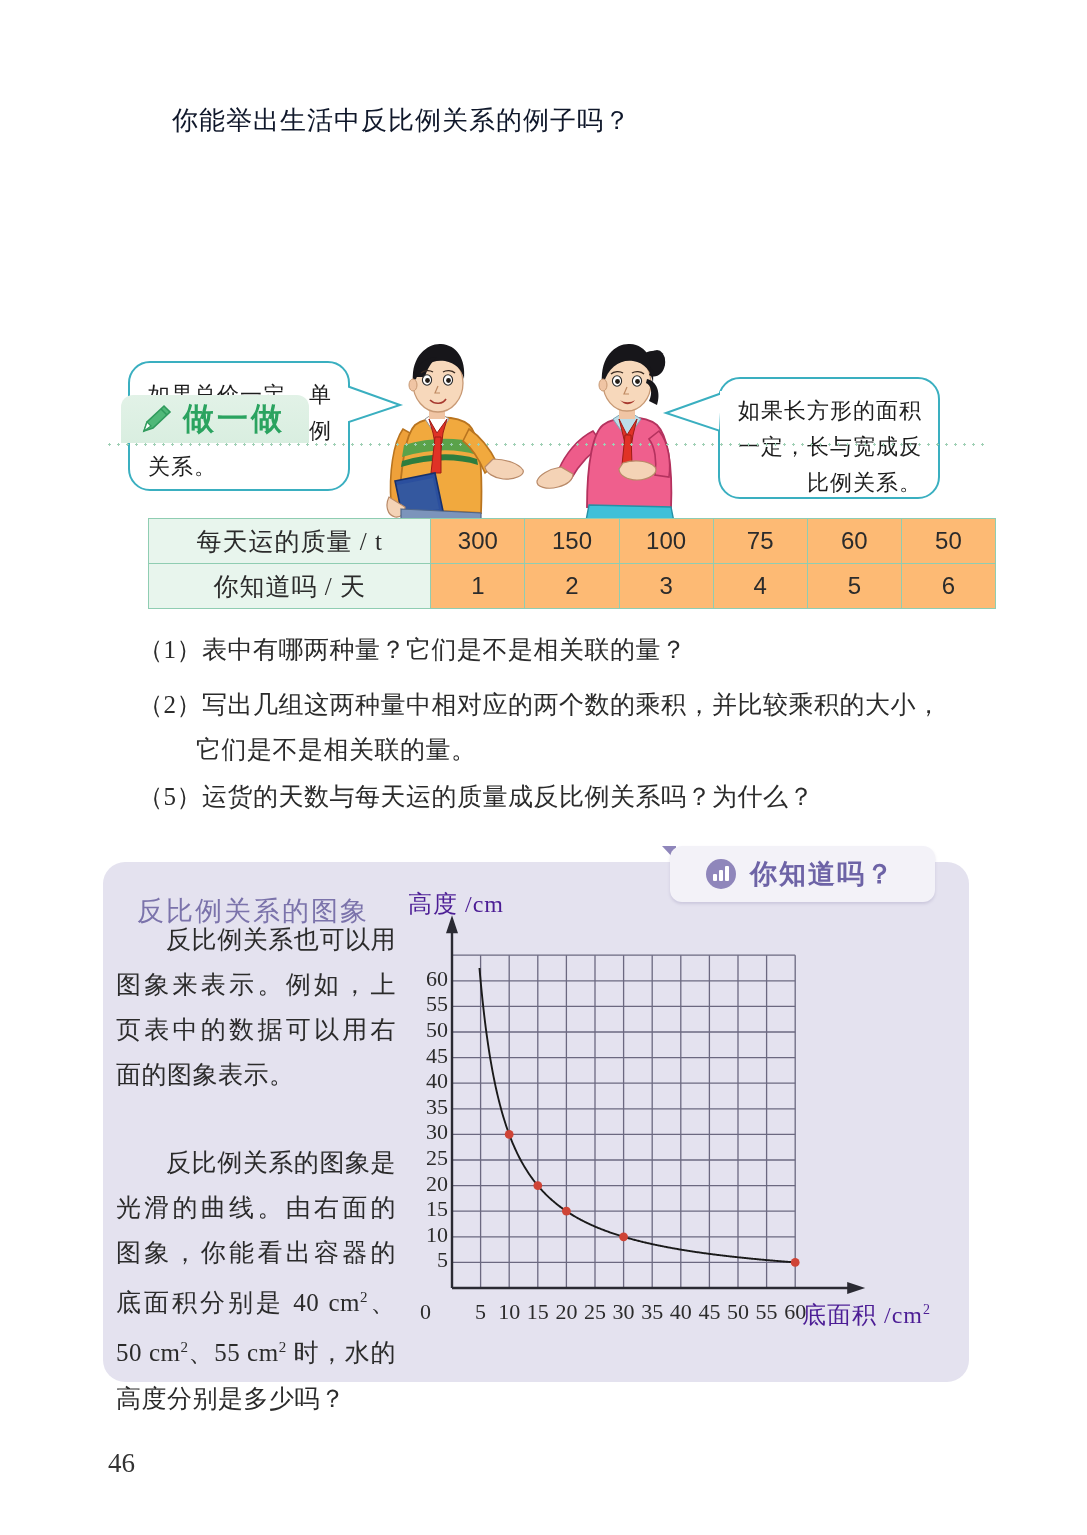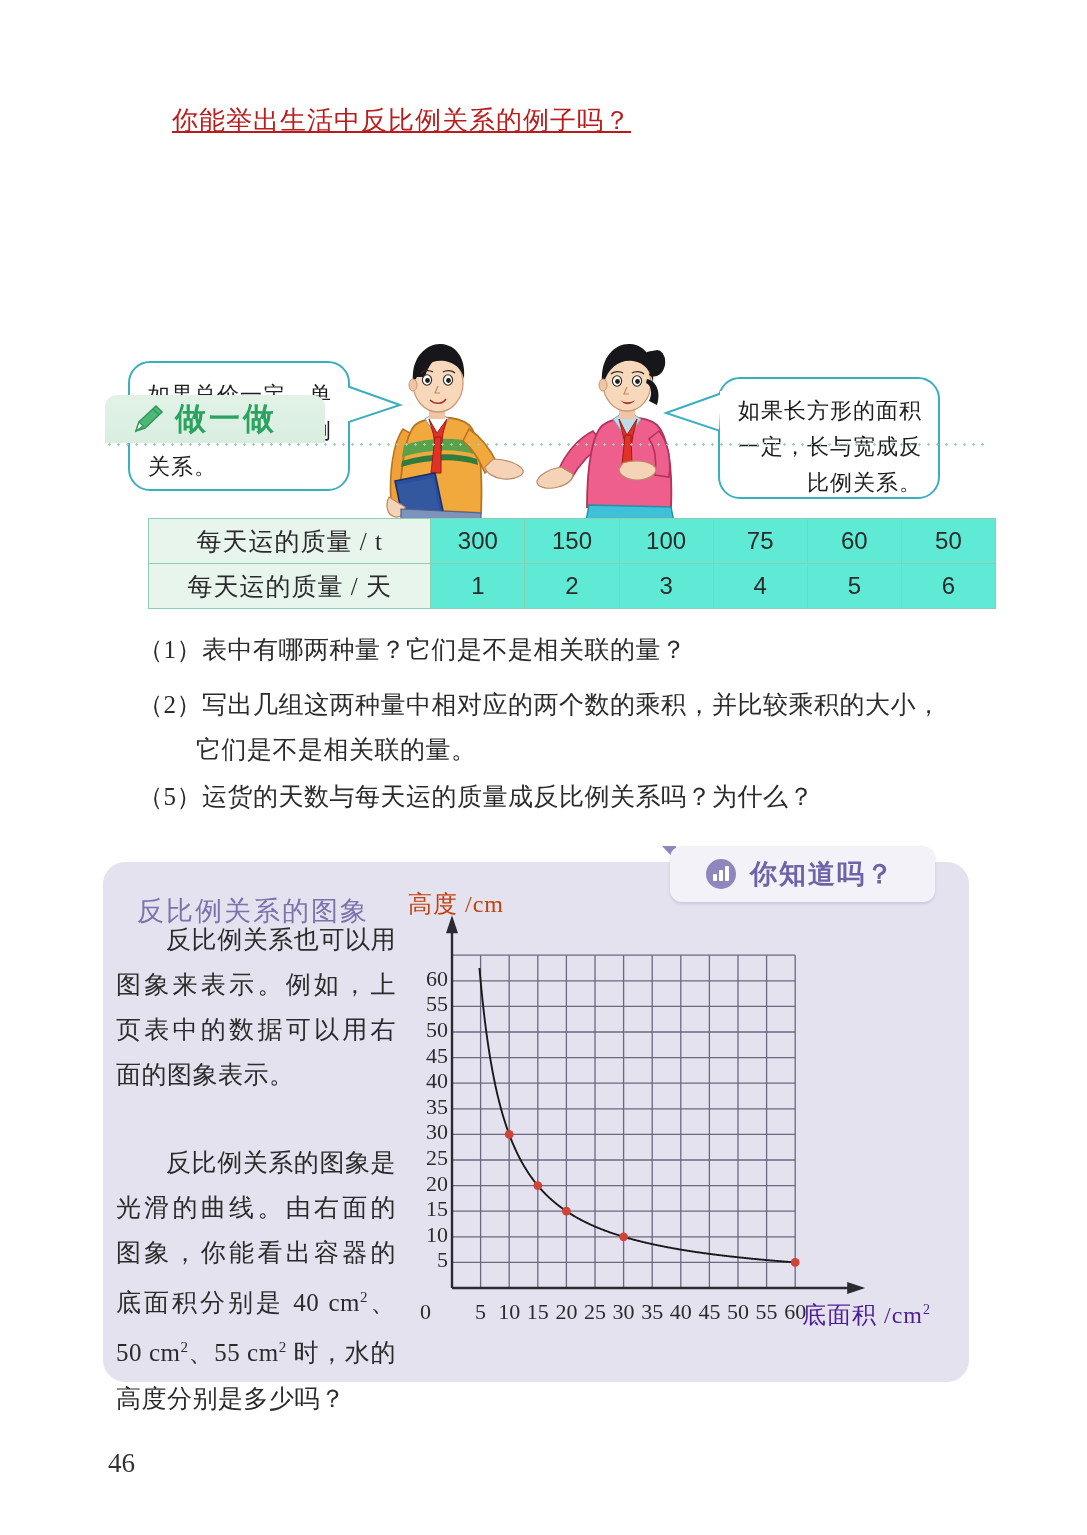--- a/index.html
+++ b/index.html
@@ -9,21 +9,21 @@
     font-family:"Liberation Serif", serif;
     position:relative;
     overflow:hidden;
     color:#231f20;
   }
   .page { position:absolute; inset:0; }
 
   
   .intro-q {
     position:absolute; left:172px; top:103px;
-    font-size:26px; letter-spacing:1px; color:#b91c1c;text-decoration:underline;
+    font-size:26px; letter-spacing:1px; color:#0f172a;
   }
 
   
   .illus-band { position:absolute; left:0; top:165px; width:1087px; height:215px; }
 
   .bubble {
     position:absolute;
     border:2px solid #3aafc0;
     border-radius:22px;
     background:#ffffff;
@@ -38,26 +38,26 @@
   .bubble-left { left:128px; top:196px; width:222px; height:130px; }
   .bubble-right{ left:718px; top:212px; width:222px; height:122px;text-align:right; }
   .tail-svg { position:absolute; overflow:visible; }
 
   
   .kids { position:absolute; left:385px; top:168px; }
 
   
   .zuo-wrap { position:absolute; left:105px; top:395px; width:880px; height:50px; }
   .zuo-tab {
-    position:absolute; left:0; top:0;
-    width:220px; height:48px;
+    position:absolute; left:16px; top:0;
+    width:188px; height:48px;
     background:linear-gradient(180deg,#e2f2e7 0%, #d9eee0 100%);
     border-radius:12px 12px 0 0;
     display:flex; align-items:center; gap:10px;
-    padding-left:26px; box-sizing:border-box;
+    padding-left:18px; box-sizing:border-box;
   }
   .zuo-text {
     font-family:"Liberation Serif", serif;
     font-size:31px; color:#2aa35f; font-weight:bold; letter-spacing:3px;
   }
   .dotted-rule {
     position:absolute; left:0; top:48px; width:880px; height:3px;
     background-image:radial-gradient(circle, #9ecfb4 1.2px, transparent 1.4px);
     background-size:9px 3px;
   }
@@ -76,21 +76,21 @@
     font-family:"Liberation Sans", sans-serif;
   }
   .data-table td {
     border:1.6px solid #8fcdb2;
     height:42px; text-align:center; vertical-align:middle;
   }
   .data-table td.rowhead {
     background:#e8f5ed; width:270px;
     font-family:"Liberation Serif", serif; font-size:25px; letter-spacing:1px;
   }
-  .data-table td.cell { width:88px; background:#5eead4; }
+  .data-table td.cell { width:88px; background:#fdba74; }
 
   
   .q { position:absolute; left:138px; font-size:25px; letter-spacing:0.5px; color:#2b2b2b; }
   .q1 { top:633px; }
   .q2 { top:688px; }
   .q2b{ top:733px; left:196px; }
   .q3 { top:780px; }
 
   
   .know-panel {
@@ -141,21 +141,21 @@
     text-align:justify;
   }
   .know-p1 { top:917px; }
   .know-p2 { top:1140px; }
   .know-para sup { font-size:15px; vertical-align:super; }
 
   
   .chart { position:absolute; left:404px; top:888px; width:565px; height:470px; }
   .axis-y-label {
     position:absolute; left:4px; top:0;
-    font-size:24px; letter-spacing:1px; color:#c2410c;
+    font-size:24px; letter-spacing:1px; color:#4c1d95;
   }
   .axis-x-label {
     position:absolute; left:398px; top:411px;
     font-size:24px; letter-spacing:1px; color:#4c1d95;
   }
   .axis-x-label sup { font-size:14px; vertical-align:super; }
   .ytick {
     position:absolute; width:44px; text-align:right;
     font-size:22px; font-family:"Liberation Serif", serif; color:#2b2b2b;
   }
@@ -305,21 +305,21 @@
         <tr>
       <td class="rowhead">每天运的质量 / t</td>
       <td class="cell">300</td>
       <td class="cell">150</td>
       <td class="cell">100</td>
       <td class="cell">75</td>
       <td class="cell">60</td>
       <td class="cell">50</td>
     </tr>
     <tr>
-      <td class="rowhead">每天运的质量 / 天</td>
+      <td class="rowhead">你知道吗 / 天</td>
       <td class="cell">1</td>
       <td class="cell">2</td>
       <td class="cell">3</td>
       <td class="cell">4</td>
       <td class="cell">5</td>
       <td class="cell">6</td>
     </tr>
   </tbody>
     </table>
 

